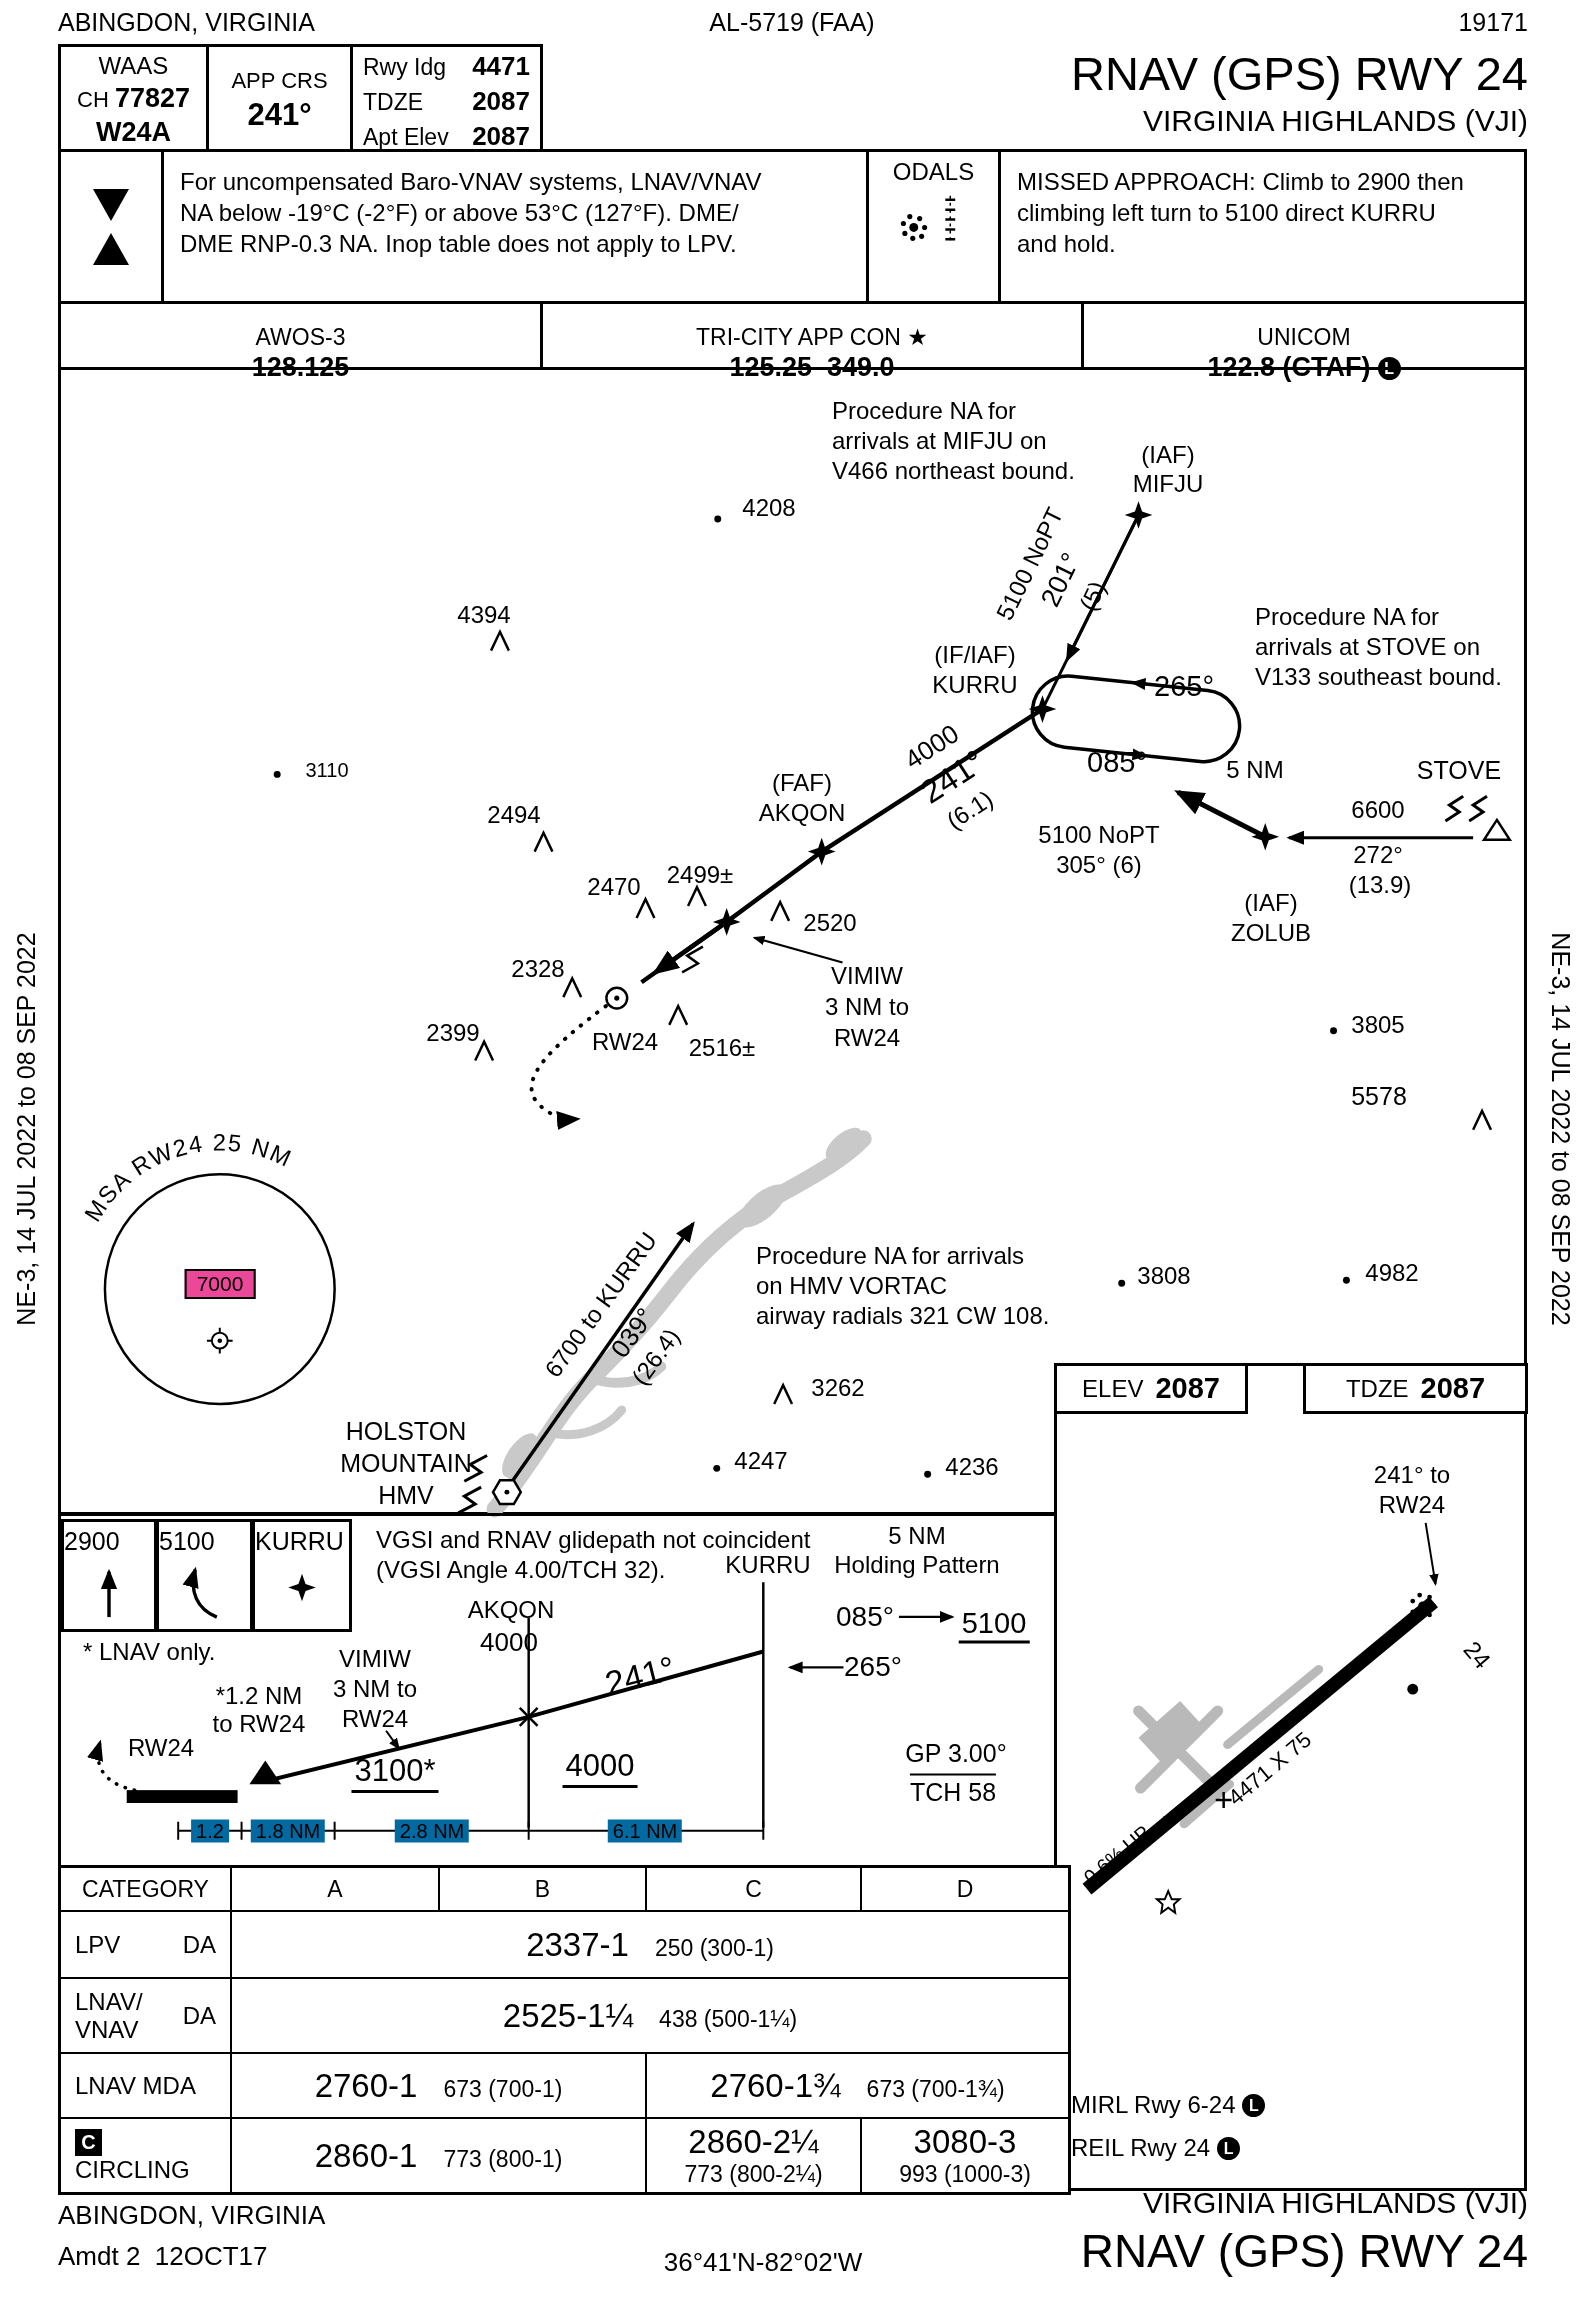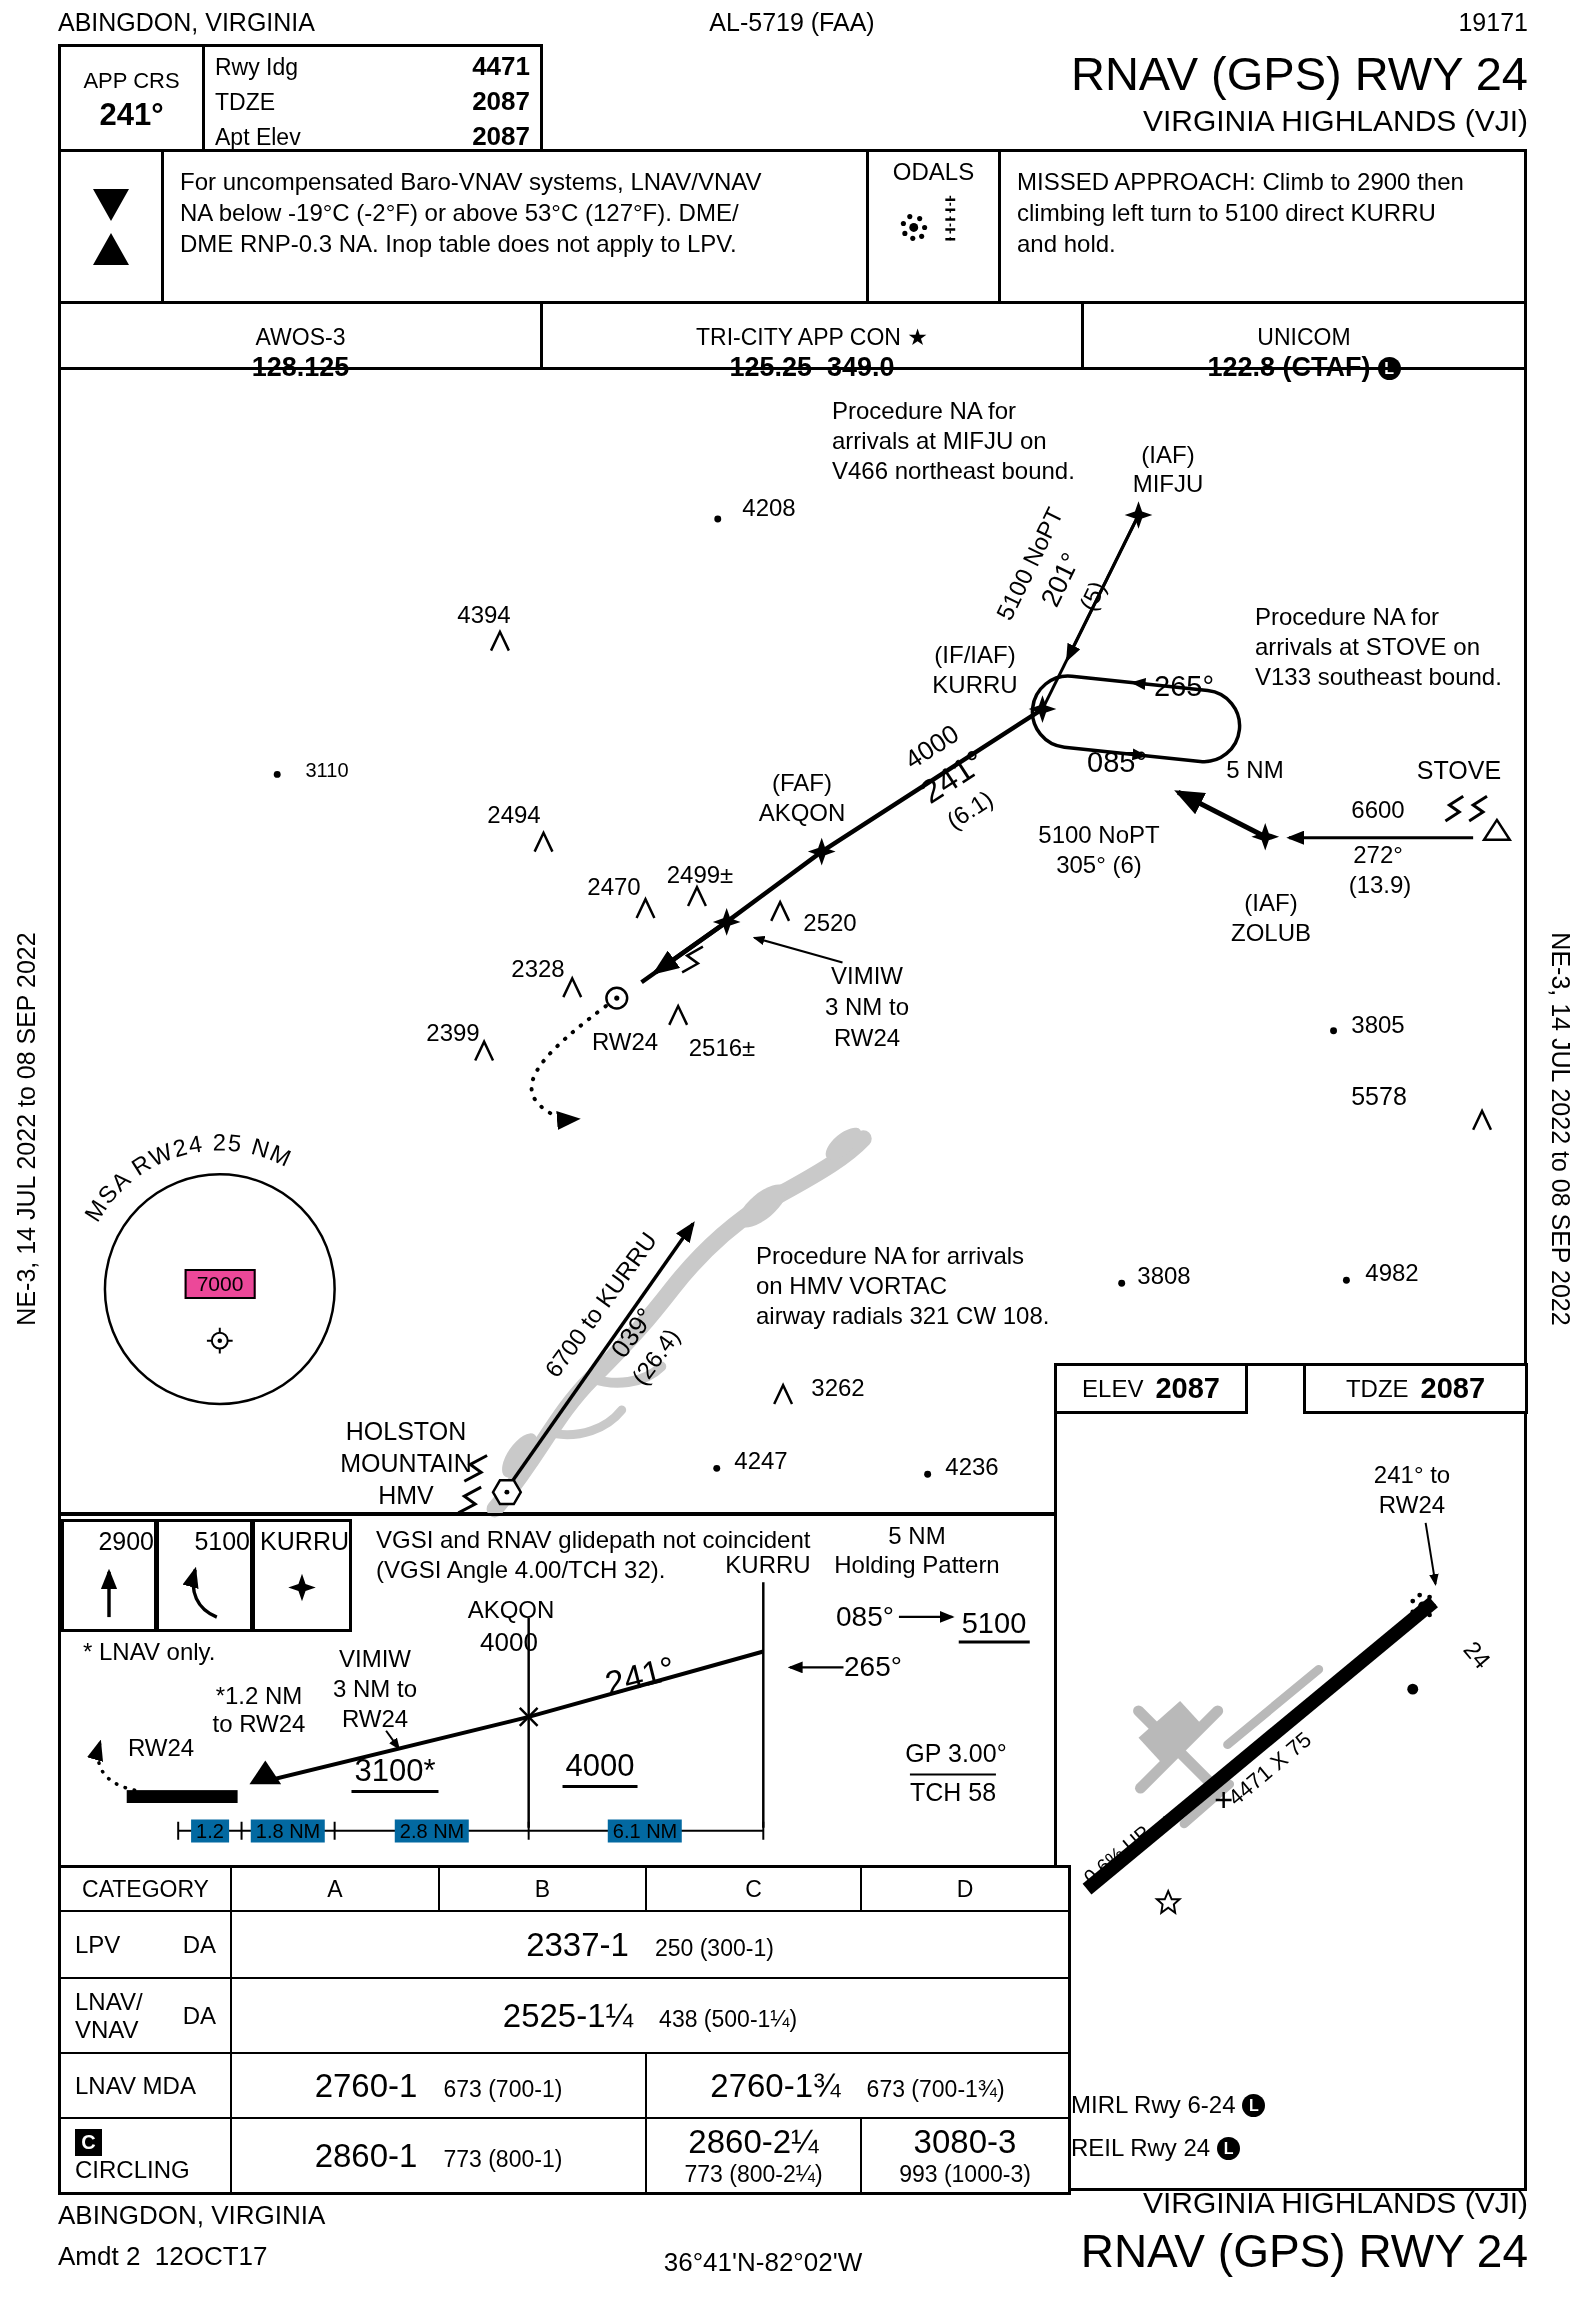--- a/index.html
+++ b/index.html
@@ -19,36 +19,41 @@
   .big{font-size:33px}
   .sm{font-size:23px}
   .inl .sm{margin-left:26px}
   .lblflex{display:flex;justify-content:space-between;align-items:center;padding:0 14px;font-size:24px;text-align:left;white-space:pre-line}
   .cbox{display:inline-block;width:27px;height:27px;background:#000;color:#fff;font-weight:bold;font-size:20px;line-height:27px;text-align:center;margin-right:9px}
   .commcell{text-align:center;box-sizing:border-box}
   .cl{font-size:23px;margin-top:20px}
   .cf{font-size:27px;font-weight:bold;margin-top:1px}
   .rwyrow{display:flex;justify-content:space-between;align-items:baseline;padding:4px 10px 0 10px;font-size:23px}
   .rv{font-weight:bold;font-size:26px}
-  .malabel{font-size:25px;text-align:right;margin-top:5px}
+  .malabel{font-size:25px;text-align:left;margin-top:5px}
   svg text{font-family:"Liberation Sans",sans-serif;fill:#000}
 </style>
 </head>
 <body>
 
 <div class="page">
 
   <div class="t" style="left:58px;top:8px;font-size:25px">ABINGDON, VIRGINIA</div>
   <div class="t" style="left:792px;top:8px;font-size:25px;transform:translateX(-50%)">AL-5719 (FAA)</div>
   <div class="t" style="left:1528px;top:8px;font-size:25px;transform:translateX(-100%)">19171</div>
 
   <div class="t" style="left:26px;top:1129px;font-size:25px;transform:translate(-50%,-50%) rotate(-90deg)">NE-3, 14 JUL 2022 to 08 SEP 2022</div>
   <div class="t" style="left:1560px;top:1129px;font-size:25px;transform:translate(-50%,-50%) rotate(90deg)">NE-3, 14 JUL 2022 to 08 SEP 2022</div>
 
   <div class="box" style="left:58px;top:44px;width:485px;height:108px;display:flex">
+    <div style="width:148px;border-right:3px solid #000;text-align:center;box-sizing:border-box">
+      <div style="font-size:24px;margin-top:5px">WAAS</div>
+      <div style="font-size:22px;margin-top:3px"><span>CH</span> <span style="font-size:27px;font-weight:bold">77827</span></div>
+      <div style="font-size:27px;font-weight:bold;margin-top:3px">W24A</div>
+    </div>
     <div style="width:144px;border-right:3px solid #000;text-align:center;box-sizing:border-box">
       <div style="font-size:22px;margin-top:21px">APP CRS</div>
       <div style="font-size:31px;font-weight:bold;margin-top:3px">241°</div>
     </div>
     <div style="flex:1">
       <div class="rwyrow">
           <span>Rwy Idg</span>
           <span class="rv">4471</span>
         </div>
       <div class="rwyrow">

